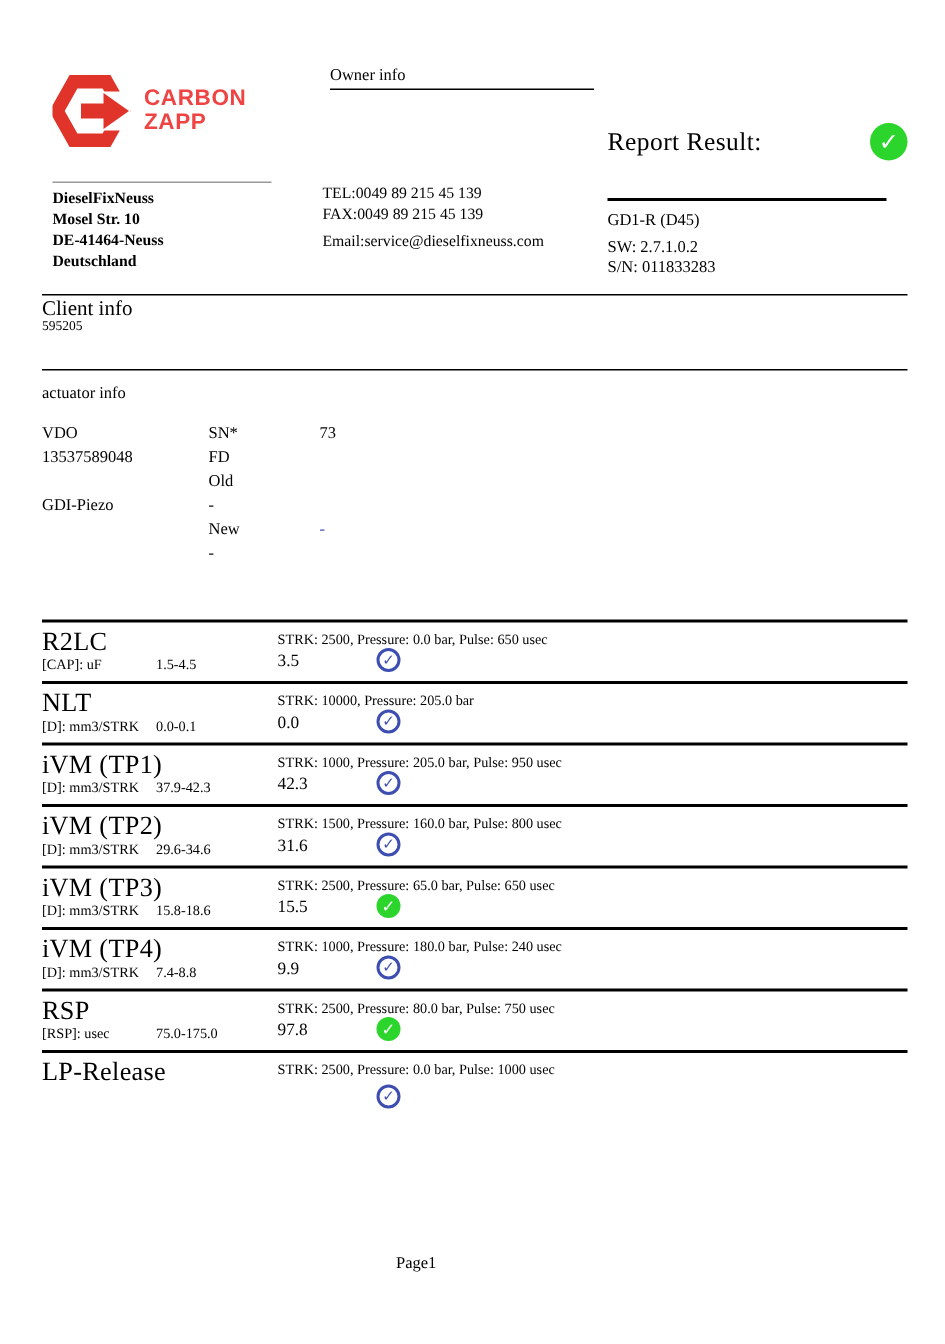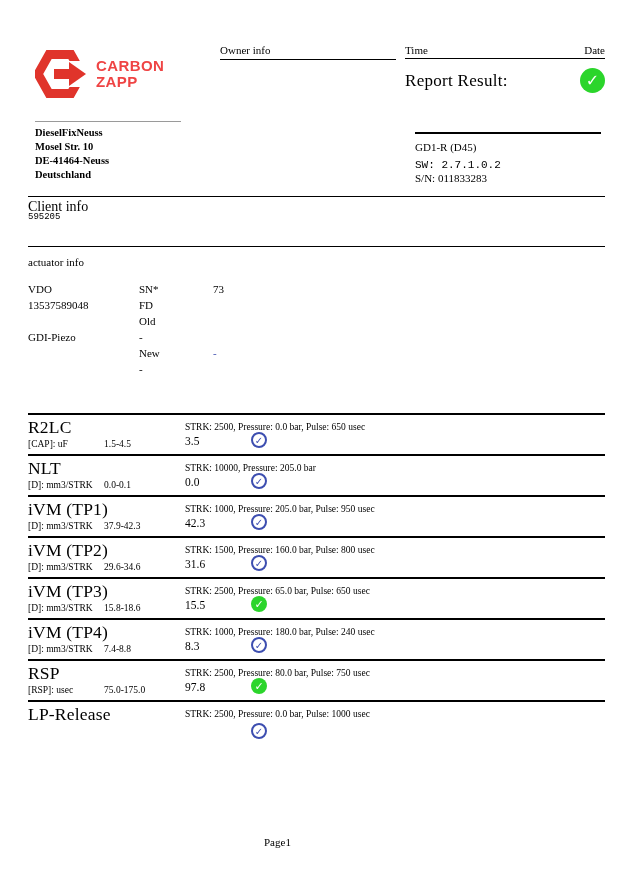--- a/index.html
+++ b/index.html
@@ -23,45 +23,45 @@
 
   
   .owner-label {
     position: absolute; left: 220px; top: 44px; width: 176px;
     font-size: 11px; padding-bottom: 3px; border-bottom: 1px solid #000;
   }
   .time-date { position: absolute; left: 405px; top: 44px; width: 200px; font-size: 11px; }
   .td-row { display: flex; justify-content: space-between; border-bottom: 1px solid #000; padding-bottom: 2px; }
   .td-row + .td-row { padding-top: 1px; }
 
-  .report-result { position: absolute; left: 405px; top: 68px; width: 200px; display: flex; align-items: center; justify-content: space-between; gap: 36px; }
+  .report-result { position: absolute; left: 405px; top: 82px; width: 200px; display: flex; align-items: center; justify-content: space-between; gap: 36px; }
   .report-result-label { font-size: 17px; letter-spacing: 0.3px; }
 
   
   .owner-address {
     position: absolute; left: 35px; top: 121px; width: 146px;
     border-top: 1px solid #9a9a9a; padding-top: 4px;
     font-size: 10.5px; font-weight: bold; line-height: 14px;
   }
   .owner-contact { position: absolute; left: 215px; top: 123px; font-size: 10.5px; line-height: 14px; }
   .owner-contact .email-line { margin-top: 4px; }
   .machine-info {
-    position: absolute; left: 415px; top: 132px; width: 186px;
+    position: absolute; left: 405px; top: 132px; width: 186px;
     border-top: 2px solid #000; padding-top: 7px;
     font-size: 11px; line-height: 13px;
   }
-  .machine-info .sw-line { margin-top: 5px; font-family: Liberation Mono, monospace; }
+  .machine-info .sw-line { margin-top: 5px; }
 
   
   .rule { position: absolute; left: 28px; width: 577px; border-top: 1.5px solid #000; }
   .rule-client { top: 196px; }
   .rule-actuator { top: 246px; }
 
   .client-label { position: absolute; left: 28px; top: 199px; font-size: 14px; }
-  .client-value { position: absolute; left: 28px; top: 212px; font-size: 9px; font-family: Liberation Mono, monospace; }
+  .client-value { position: absolute; left: 28px; top: 212px; font-size: 9px; }
   .actuator-label { position: absolute; left: 28px; top: 256px; font-size: 11px; }
 
   .actuator-grid { position: absolute; left: 28px; top: 281px; font-size: 11px; }
   .act-row { display: flex; height: 16px; line-height: 16px; gap: 14px; }
   .act-cell.c1 { width: 97px; }
   .act-cell.c2 { width: 60px; }
   .act-cell.c3 { width: 120px; }
   .blue-text { color: #3d4eb0; }
 
   
@@ -107,38 +107,39 @@
     </svg>
     <div class="logo-text">
       <div>CARBON</div>
       <div>ZAPP</div>
     </div>
   </div>
 
   <div class="owner-label">Owner info</div>
 
   <div class="time-date">
-    <div class="td-row">
-      <span>Time</span>
-      <span>Date</span>
-    </div>
   </div>
 
   <div class="report-result">
     <span class="report-result-label">Report Result:</span>
     <span class="chk-big">✓</span>
   </div>
 
   <div class="owner-address">
     <div>DieselFixNeuss</div>
     <div>Mosel Str. 10</div>
     <div>DE-41464-Neuss</div>
     <div>Deutschland</div>
   </div>
 
+  <div class="owner-contact">
+    <div>TEL:0049 89 215 45 139</div>
+    <div>FAX:0049 89 215 45 139</div>
+    <div class="email-line">Email:service@dieselfixneuss.com</div>
+  </div>
 
   <div class="machine-info">
     <div>GD1-R (D45)</div>
     <div class="sw-line">SW: 2.7.1.0.2</div>
     <div>S/N: 011833283</div>
   </div>
 
   <div class="rule rule-client"></div>
   <div class="client-label">Client info</div>
   <div class="client-value">595205</div>
@@ -217,21 +218,21 @@
         <span class="t-sub">[D]: mm3/STRK</span>
         <span class="t-range">15.8-18.6</span>
         <span class="t-value">15.5</span>
         <span class="chk green">✓</span>
       </div>
       <div class="test-row">
         <span class="t-title">iVM (TP4)</span>
         <span class="t-params">STRK: 1000, Pressure: 180.0 bar, Pulse: 240 usec</span>
         <span class="t-sub">[D]: mm3/STRK</span>
         <span class="t-range">7.4-8.8</span>
-        <span class="t-value">8.3</span>
+        <span class="t-value">9.9</span>
         <span class="chk blue">✓</span>
       </div>
       <div class="test-row">
         <span class="t-title">RSP</span>
         <span class="t-params">STRK: 2500, Pressure: 80.0 bar, Pulse: 750 usec</span>
         <span class="t-sub">[RSP]: usec</span>
         <span class="t-range">75.0-175.0</span>
         <span class="t-value">97.8</span>
         <span class="chk green">✓</span>
       </div>

